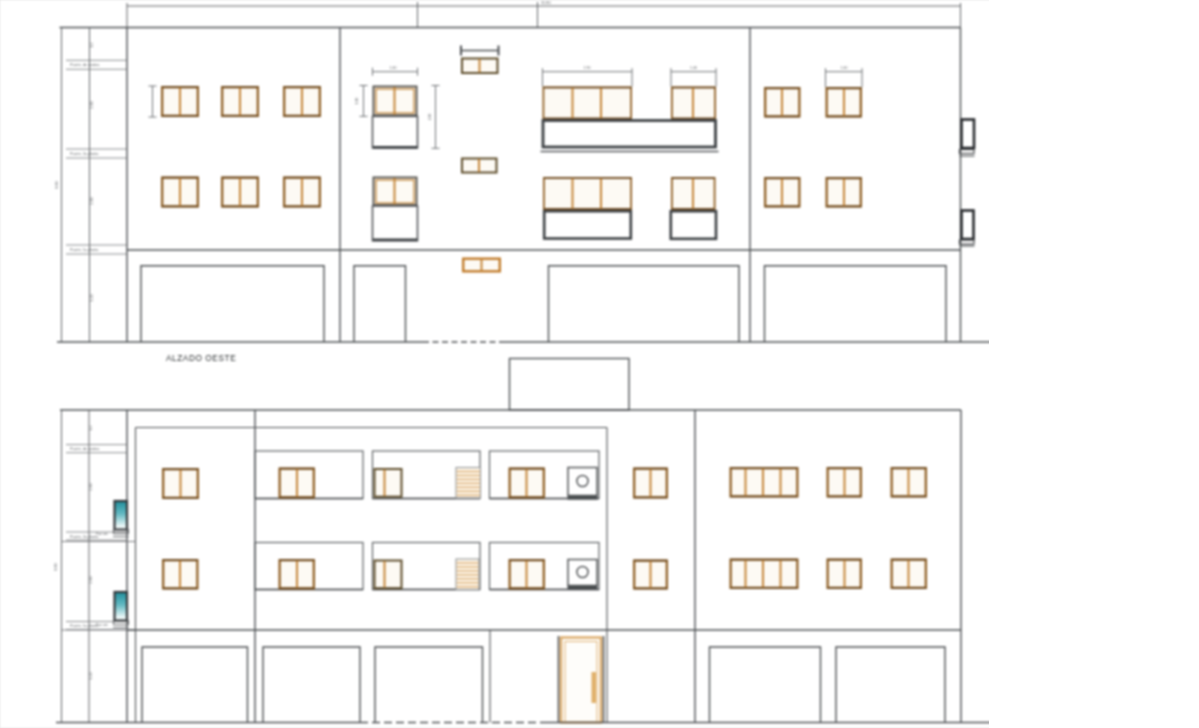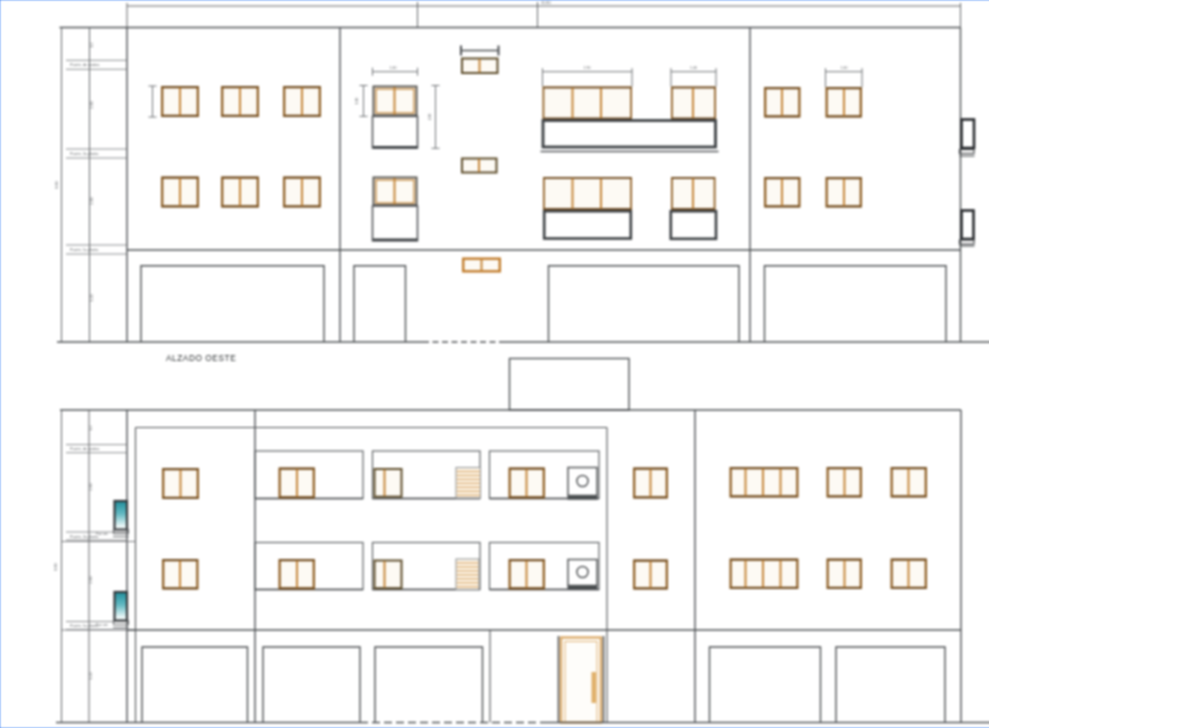--- a/index.html
+++ b/index.html
@@ -1,14 +1,14 @@
 <!DOCTYPE html>
 <html><head><meta charset="utf-8"><style>
 html,body{margin:0;padding:0;background:#ffffff;}
-.wrap{width:989px;height:728px;position:relative;overflow:hidden;background:#3b82f6;text-align:right;}
+.wrap{width:989px;height:728px;position:relative;overflow:hidden;background:#e5e5e5;text-align:right;}
 .blur{filter:blur(0.8px);}
 text{font-family:"Liberation Sans",sans-serif;}
 </style></head><body>
 <div class="wrap">
     <div class="blur">
 <svg width="1199" height="728" viewBox="0 0 1199 728" xmlns="http://www.w3.org/2000/svg">
 <rect x="0" y="0" width="1199" height="728" fill="#ffffff"></rect>
 
 <g>
 <line x1="127" y1="6" x2="960.5" y2="6" stroke="#606366" stroke-width="1.0"></line>

